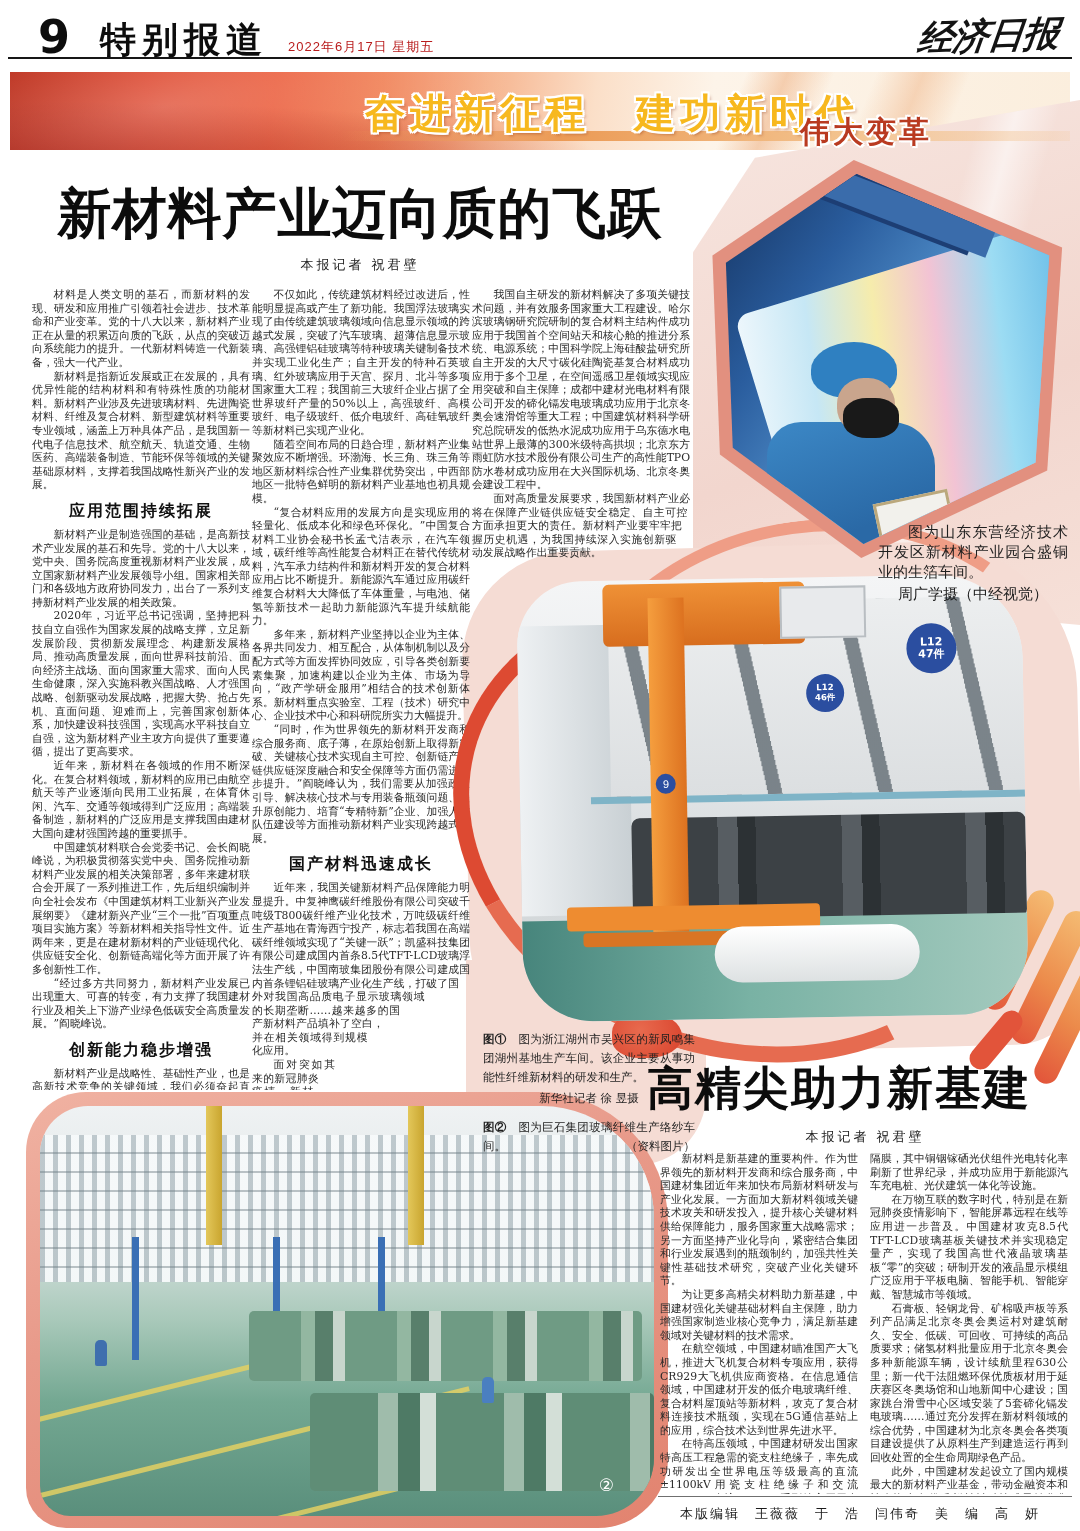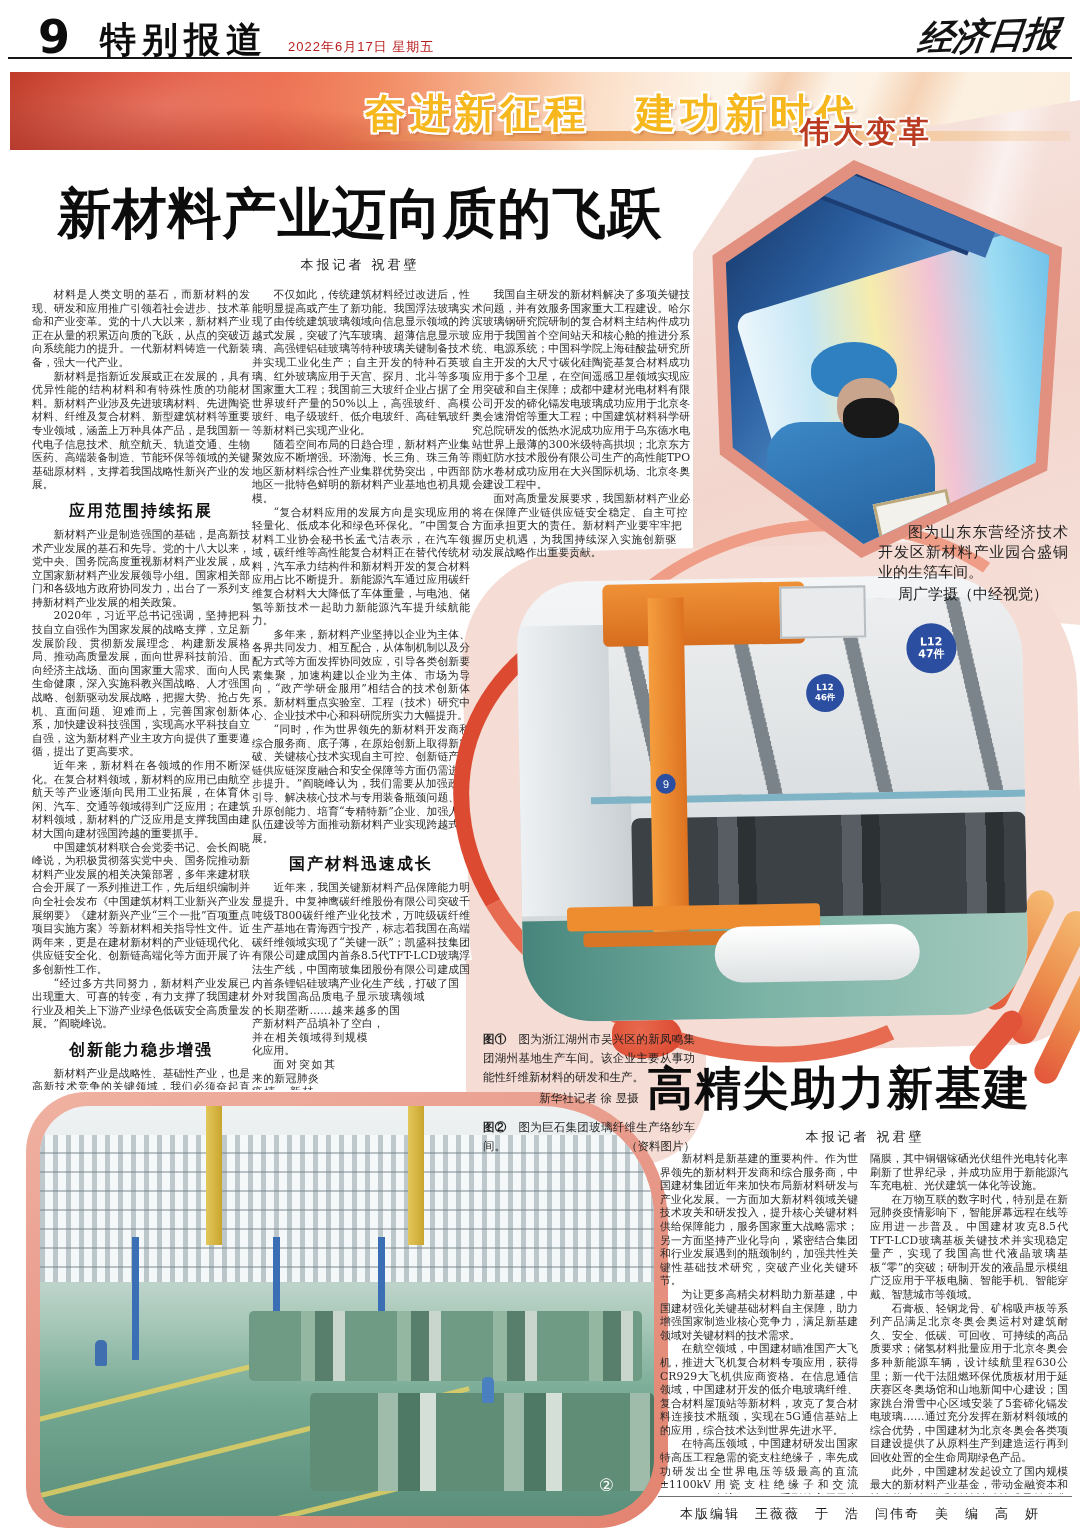--- a/index.html
+++ b/index.html
@@ -217,21 +217,21 @@
 
   <h1 class="a1-title">新材料产业迈向质的飞跃</h1>
   <div class="a1-byline">本报记者  祝君壁</div>
 
   <div class="col colA body">
     <p>材料是人类文明的基石，而新材料的发现、研发和应用推广引领着社会进步、技术革命和产业变革。党的十八大以来，新材料产业正在从量的积累迈向质的飞跃，从点的突破迈向系统能力的提升。一代新材料铸造一代新装备，强大一代产业。</p>
     <p>新材料是指新近发展或正在发展的，具有优异性能的结构材料和有特殊性质的功能材料。新材料产业涉及先进玻璃材料、先进陶瓷材料、纤维及复合材料、新型建筑材料等重要专业领域，涵盖上万种具体产品，是我国新一代电子信息技术、航空航天、轨道交通、生物医药、高端装备制造、节能环保等领域的关键基础原材料，支撑着我国战略性新兴产业的发展。</p>
     <h3 class="subhead">应用范围持续拓展</h3>
     <p>新材料产业是制造强国的基础，是高新技术产业发展的基石和先导。党的十八大以来，党中央、国务院高度重视新材料产业发展，成立国家新材料产业发展领导小组。国家相关部门和各级地方政府协同发力，出台了一系列支持新材料产业发展的相关政策。</p>
     <p>2020年，习近平总书记强调，坚持把科技自立自强作为国家发展的战略支撑，立足新发展阶段、贯彻新发展理念、构建新发展格局、推动高质量发展，面向世界科技前沿、面向经济主战场、面向国家重大需求、面向人民生命健康，深入实施科教兴国战略、人才强国战略、创新驱动发展战略，把握大势、抢占先机、直面问题、迎难而上，完善国家创新体系，加快建设科技强国，实现高水平科技自立自强，这为新材料产业主攻方向提供了重要遵循，提出了更高要求。</p>
-    <p>近年来，新材料在各领域的作用不断深化。在复合材料领域，新材料的应用已由航空航天等产业逐渐向民用工业拓展，在体育休闲、汽车、交通等领域得到广泛应用；在建筑材料领域，新材料的广泛应用是支撑我国由建材大国向建材强国跨越的重要抓手。</p>
+    <p>近年来，新材料在各领域的作用不断深化。在复合材料领域，新材料的应用已由航空航天等产业逐渐向民用工业拓展，在体育休闲、汽车、交通等领域得到广泛应用；高端装备制造，新材料的广泛应用是支撑我国由建材大国向建材强国跨越的重要抓手。</p>
     <p>中国建筑材料联合会党委书记、会长阎晓峰说，为积极贯彻落实党中央、国务院推动新材料产业发展的相关决策部署，多年来建材联合会开展了一系列推进工作，先后组织编制并向全社会发布《中国建筑材料工业新兴产业发展纲要》《建材新兴产业“三个一批”百项重点项目实施方案》等新材料相关指导性文件。近两年来，更是在建材新材料的产业链现代化、供应链安全化、创新链高端化等方面开展了许多创新性工作。</p>
     <p>“经过多方共同努力，新材料产业发展已出现重大、可喜的转变，有力支撑了我国建材行业及相关上下游产业绿色低碳安全高质量发展。”阎晓峰说。</p>
     <h3 class="subhead">创新能力稳步增强</h3>
     <p>新材料产业是战略性、基础性产业，也是高新技术竞争的关键领域，我们必须奋起直追、迎头赶上。在新材料应用最广泛的建材领域，新材料产业产值占比已由2014年的14%增至2020年的近20%，先后培育出碳纤维、风电叶片、汽车轻量化复合材料、电子显示玻璃、石墨烯等多个数百亿元产值的产业，以及特高压陶瓷绝缘子、蓝宝石衬底、闪烁晶体、气凝胶等数十亿元产值的产业。</p>
   </div>
 
   <div class="col colB body">
     <div class="cutB"></div>
     <p>不仅如此，传统建筑材料经过改进后，性能明显提高或产生了新功能。我国浮法玻璃实现了由传统建筑玻璃领域向信息显示领域的跨越式发展，突破了汽车玻璃、超薄信息显示玻璃、高强锂铝硅玻璃等特种玻璃关键制备技术并实现工业化生产；自主开发的特种石英玻璃、红外玻璃应用于天宫、探月、北斗等多项国家重大工程；我国前三大玻纤企业占据了全世界玻纤产量的50%以上，高强玻纤、高模玻纤、电子级玻纤、低介电玻纤、高硅氧玻纤等新材料已实现产业化。</p>
     <p>随着空间布局的日趋合理，新材料产业集聚效应不断增强。环渤海、长三角、珠三角等地区新材料综合性产业集群优势突出，中西部地区一批特色鲜明的新材料产业基地也初具规模。</p>

